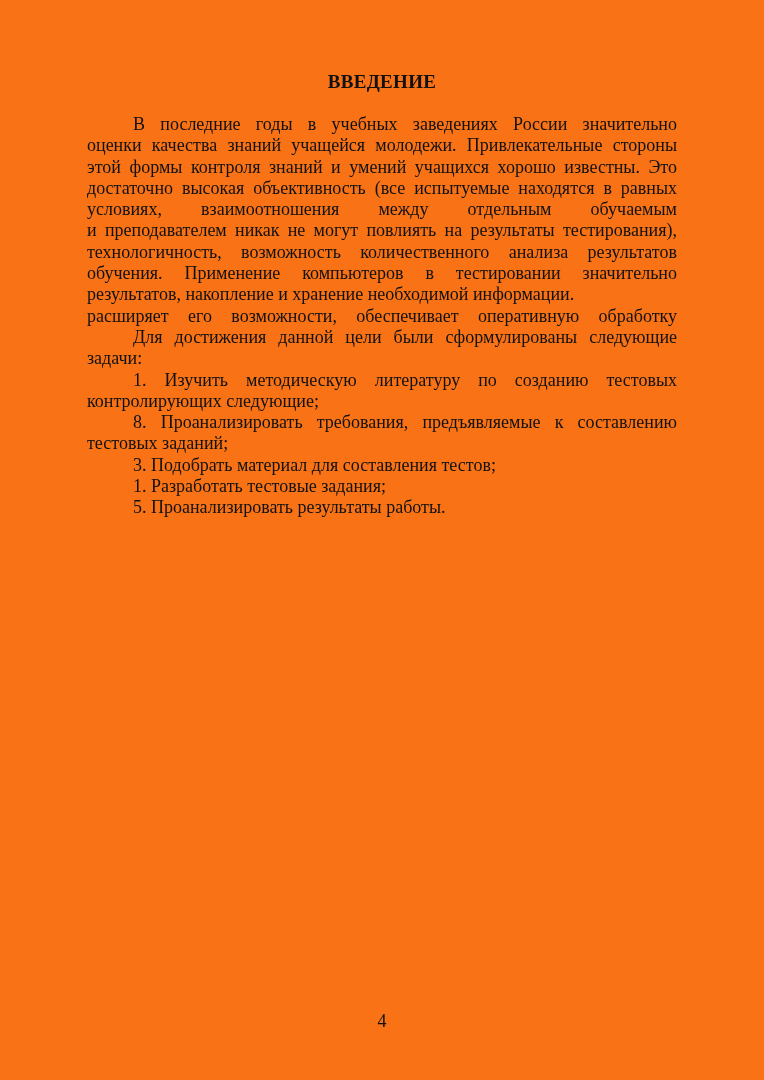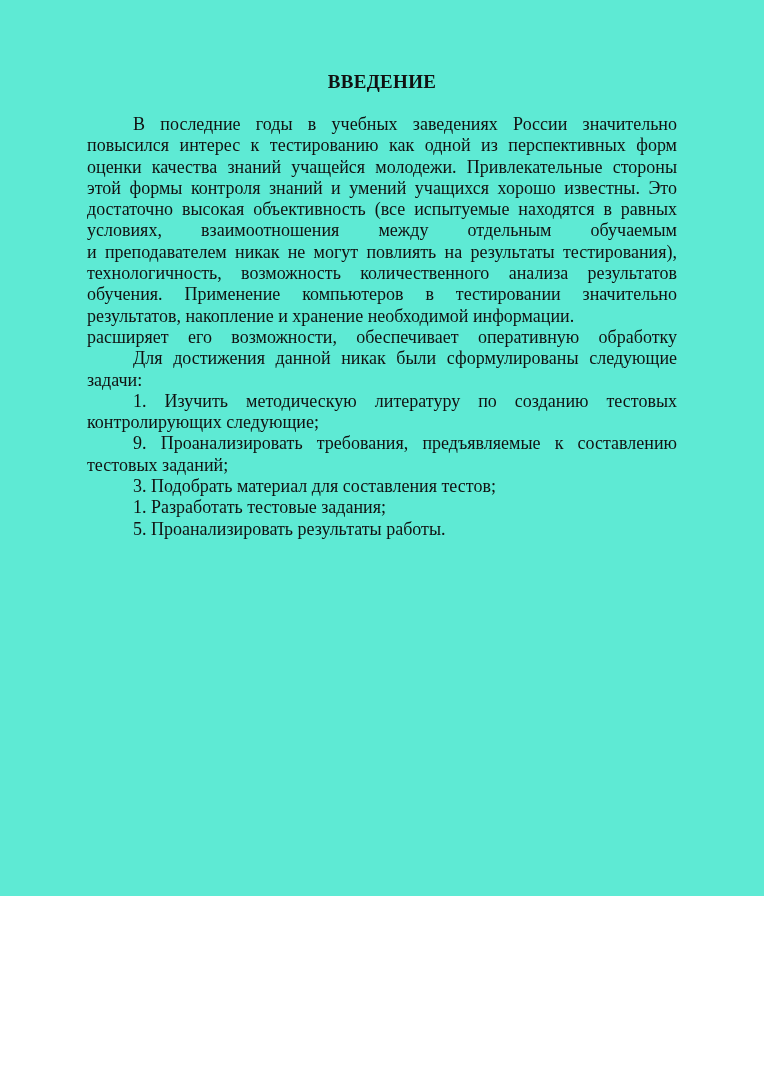--- a/index.html
+++ b/index.html
@@ -3,22 +3,22 @@
 <meta charset="utf-8">
 <style>
   html, body {
     margin: 0;
     padding: 0;
     background: #ffffff;
   }
   .page {
     position: relative;
     width: 764px;
-    height: 896px;
-    background: #5eead4;
+    height: 1080px;
+    background: #f97316;
     overflow: hidden;
     font-family: "Liberation Serif", "DejaVu Serif", serif;
     color: #111111;
   }
   .doc-title {
     position: absolute;
     top: 71px;
     left: 0;
     width: 764px;
     text-align: center;
@@ -64,41 +64,40 @@
 </style>
 </head>
 <body>
 
 <div class="page">
   <div class="doc-title">ВВЕДЕНИЕ</div>
 
   <div class="doc-body">
       <div class="paragraph">
         <div class="line justify indent">В последние годы в учебных заведениях России значительно</div>
-        <div class="line justify">повысился интерес к тестированию как одной из перспективных форм</div>
         <div class="line justify">оценки качества знаний учащейся молодежи. Привлекательные стороны</div>
         <div class="line justify">этой формы контроля знаний и умений учащихся хорошо известны. Это</div>
         <div class="line justify">достаточно высокая объективность (все испытуемые находятся в равных</div>
         <div class="line justify">условиях, взаимоотношения между отдельным обучаемым</div>
         <div class="line justify">и преподавателем никак не могут повлиять на результаты тестирования),</div>
         <div class="line justify">технологичность, возможность количественного анализа результатов</div>
         <div class="line justify">обучения. Применение компьютеров в тестировании значительно</div>
         <div class="line">результатов, накопление и хранение необходимой информации.</div>
         <div class="line justify">расширяет его возможности, обеспечивает оперативную обработку</div>
       </div>
       <div class="paragraph">
-        <div class="line justify indent">Для достижения данной никак были сформулированы следующие</div>
+        <div class="line justify indent">Для достижения данной цели были сформулированы следующие</div>
         <div class="line">задачи:</div>
       </div>
       <div class="paragraph">
         <div class="line justify indent">1. Изучить методическую литературу по созданию тестовых</div>
         <div class="line">контролирующих следующие;</div>
       </div>
       <div class="paragraph">
-        <div class="line justify indent">9. Проанализировать требования, предъявляемые к составлению</div>
+        <div class="line justify indent">8. Проанализировать требования, предъявляемые к составлению</div>
         <div class="line">тестовых заданий;</div>
       </div>
       <div class="paragraph">
         <div class="line indent">3. Подобрать материал для составления тестов;</div>
       </div>
       <div class="paragraph">
         <div class="line indent">1. Разработать тестовые задания;</div>
       </div>
       <div class="paragraph">
         <div class="line indent">5. Проанализировать результаты работы.</div>

